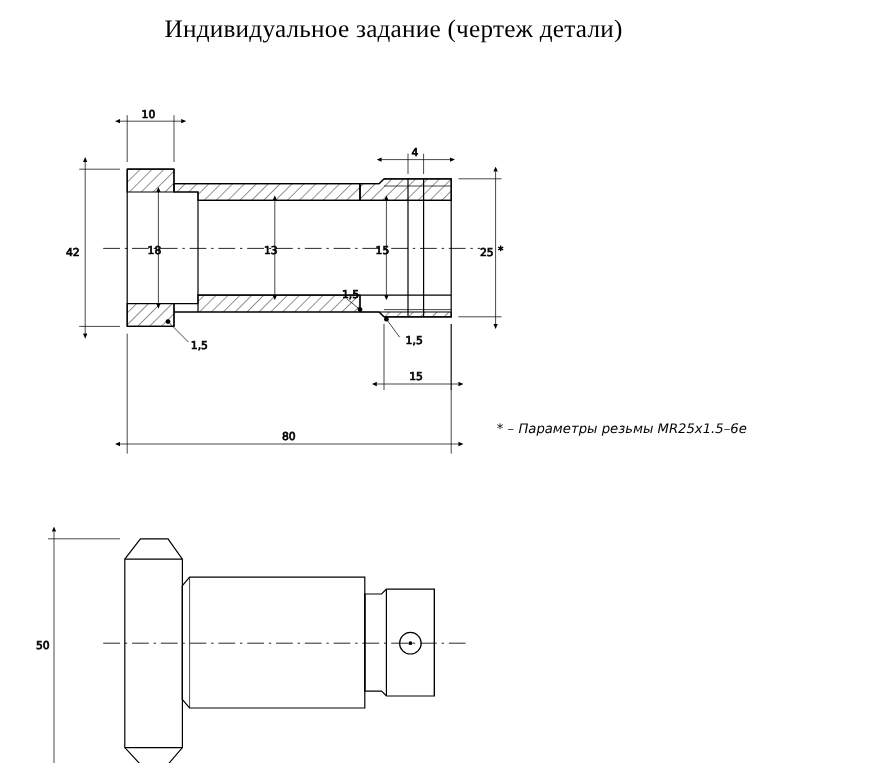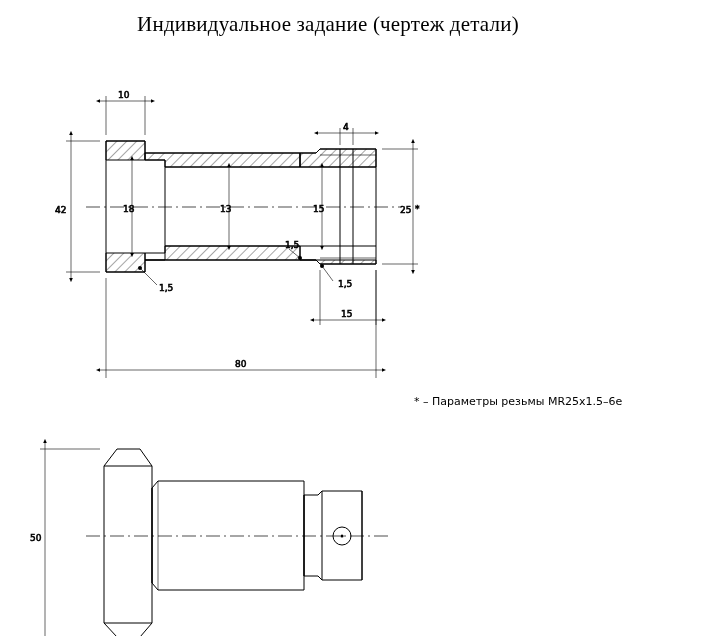--- a/index.html
+++ b/index.html
@@ -28,24 +28,24 @@
   #drawing-area {
     position: absolute;
     top: 0;
     left: 0;
     width: 600px;
     height: 636px;
   }
   .note {
     position: absolute;
     font-family: "DejaVu Sans", sans-serif;
+    font-style: italic;
     font-size: 11px;
     color: #000000;
     white-space: nowrap;
-    margin-top: 44px;
   }
   #thread-note {
     left: 414px;
     top: 351px;
   }
   svg text {
     font-family: "DejaVu Sans", sans-serif;
     font-size: 9px;
     fill: #000000;
   }

